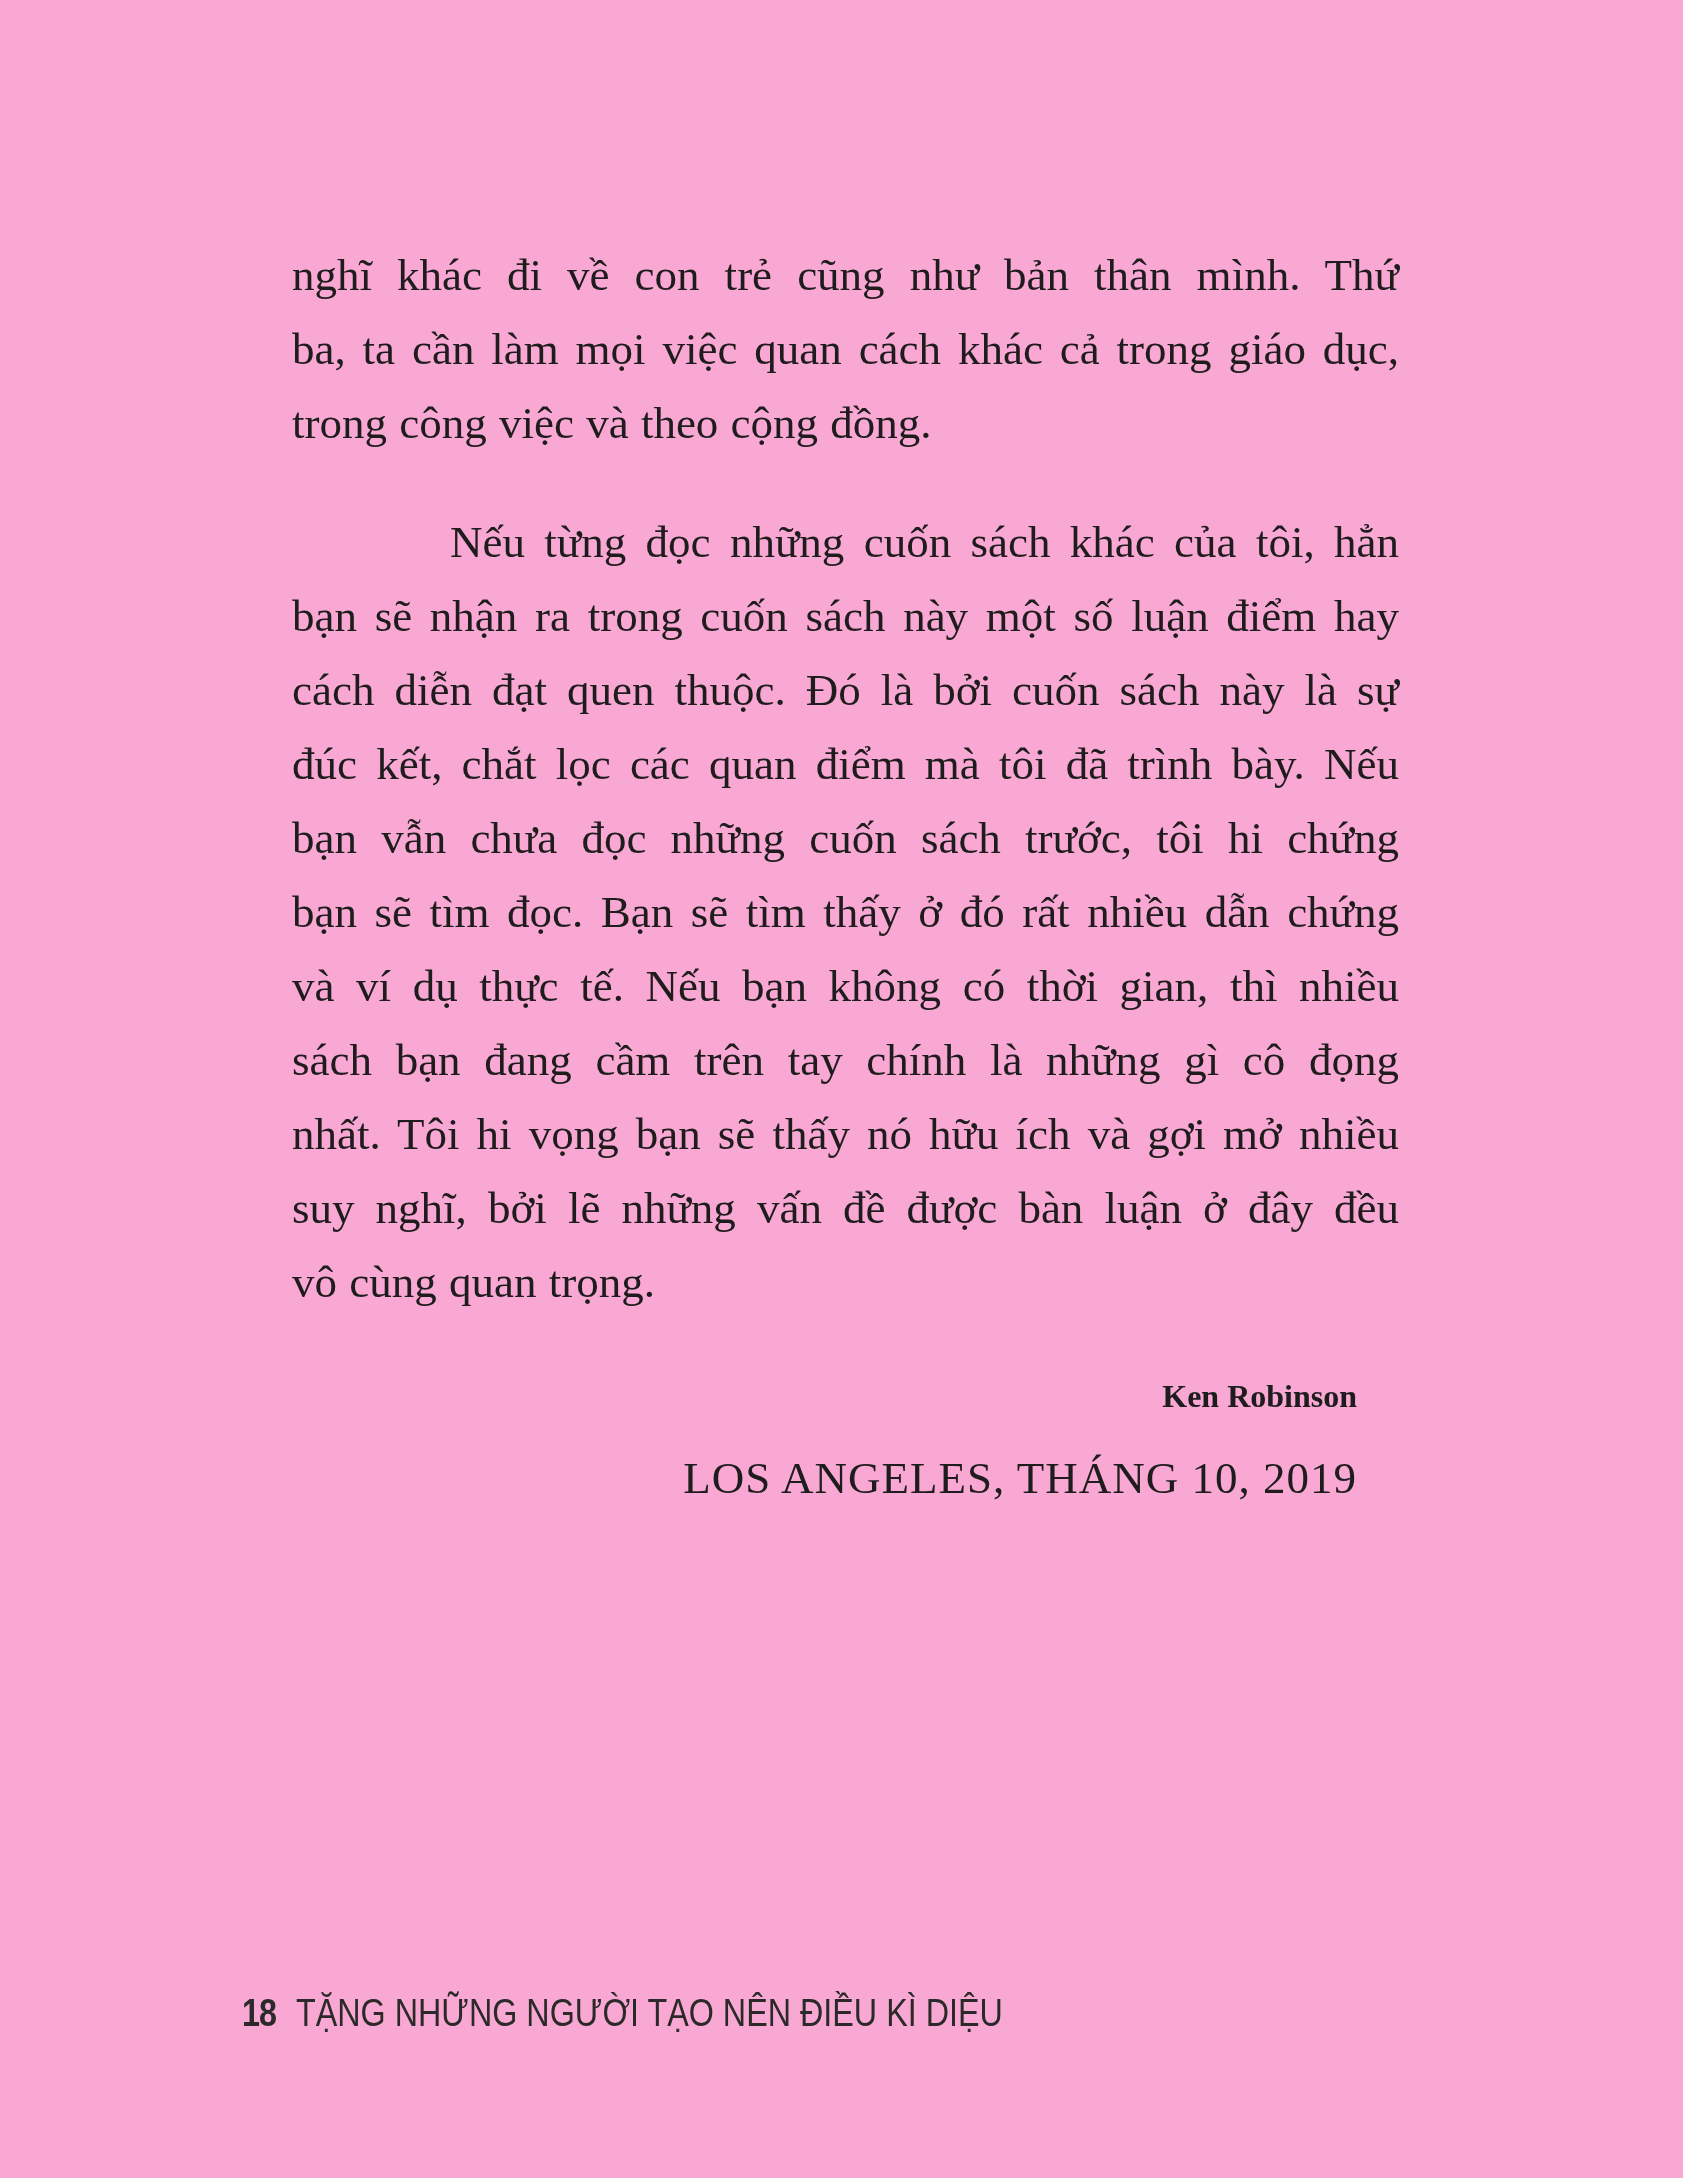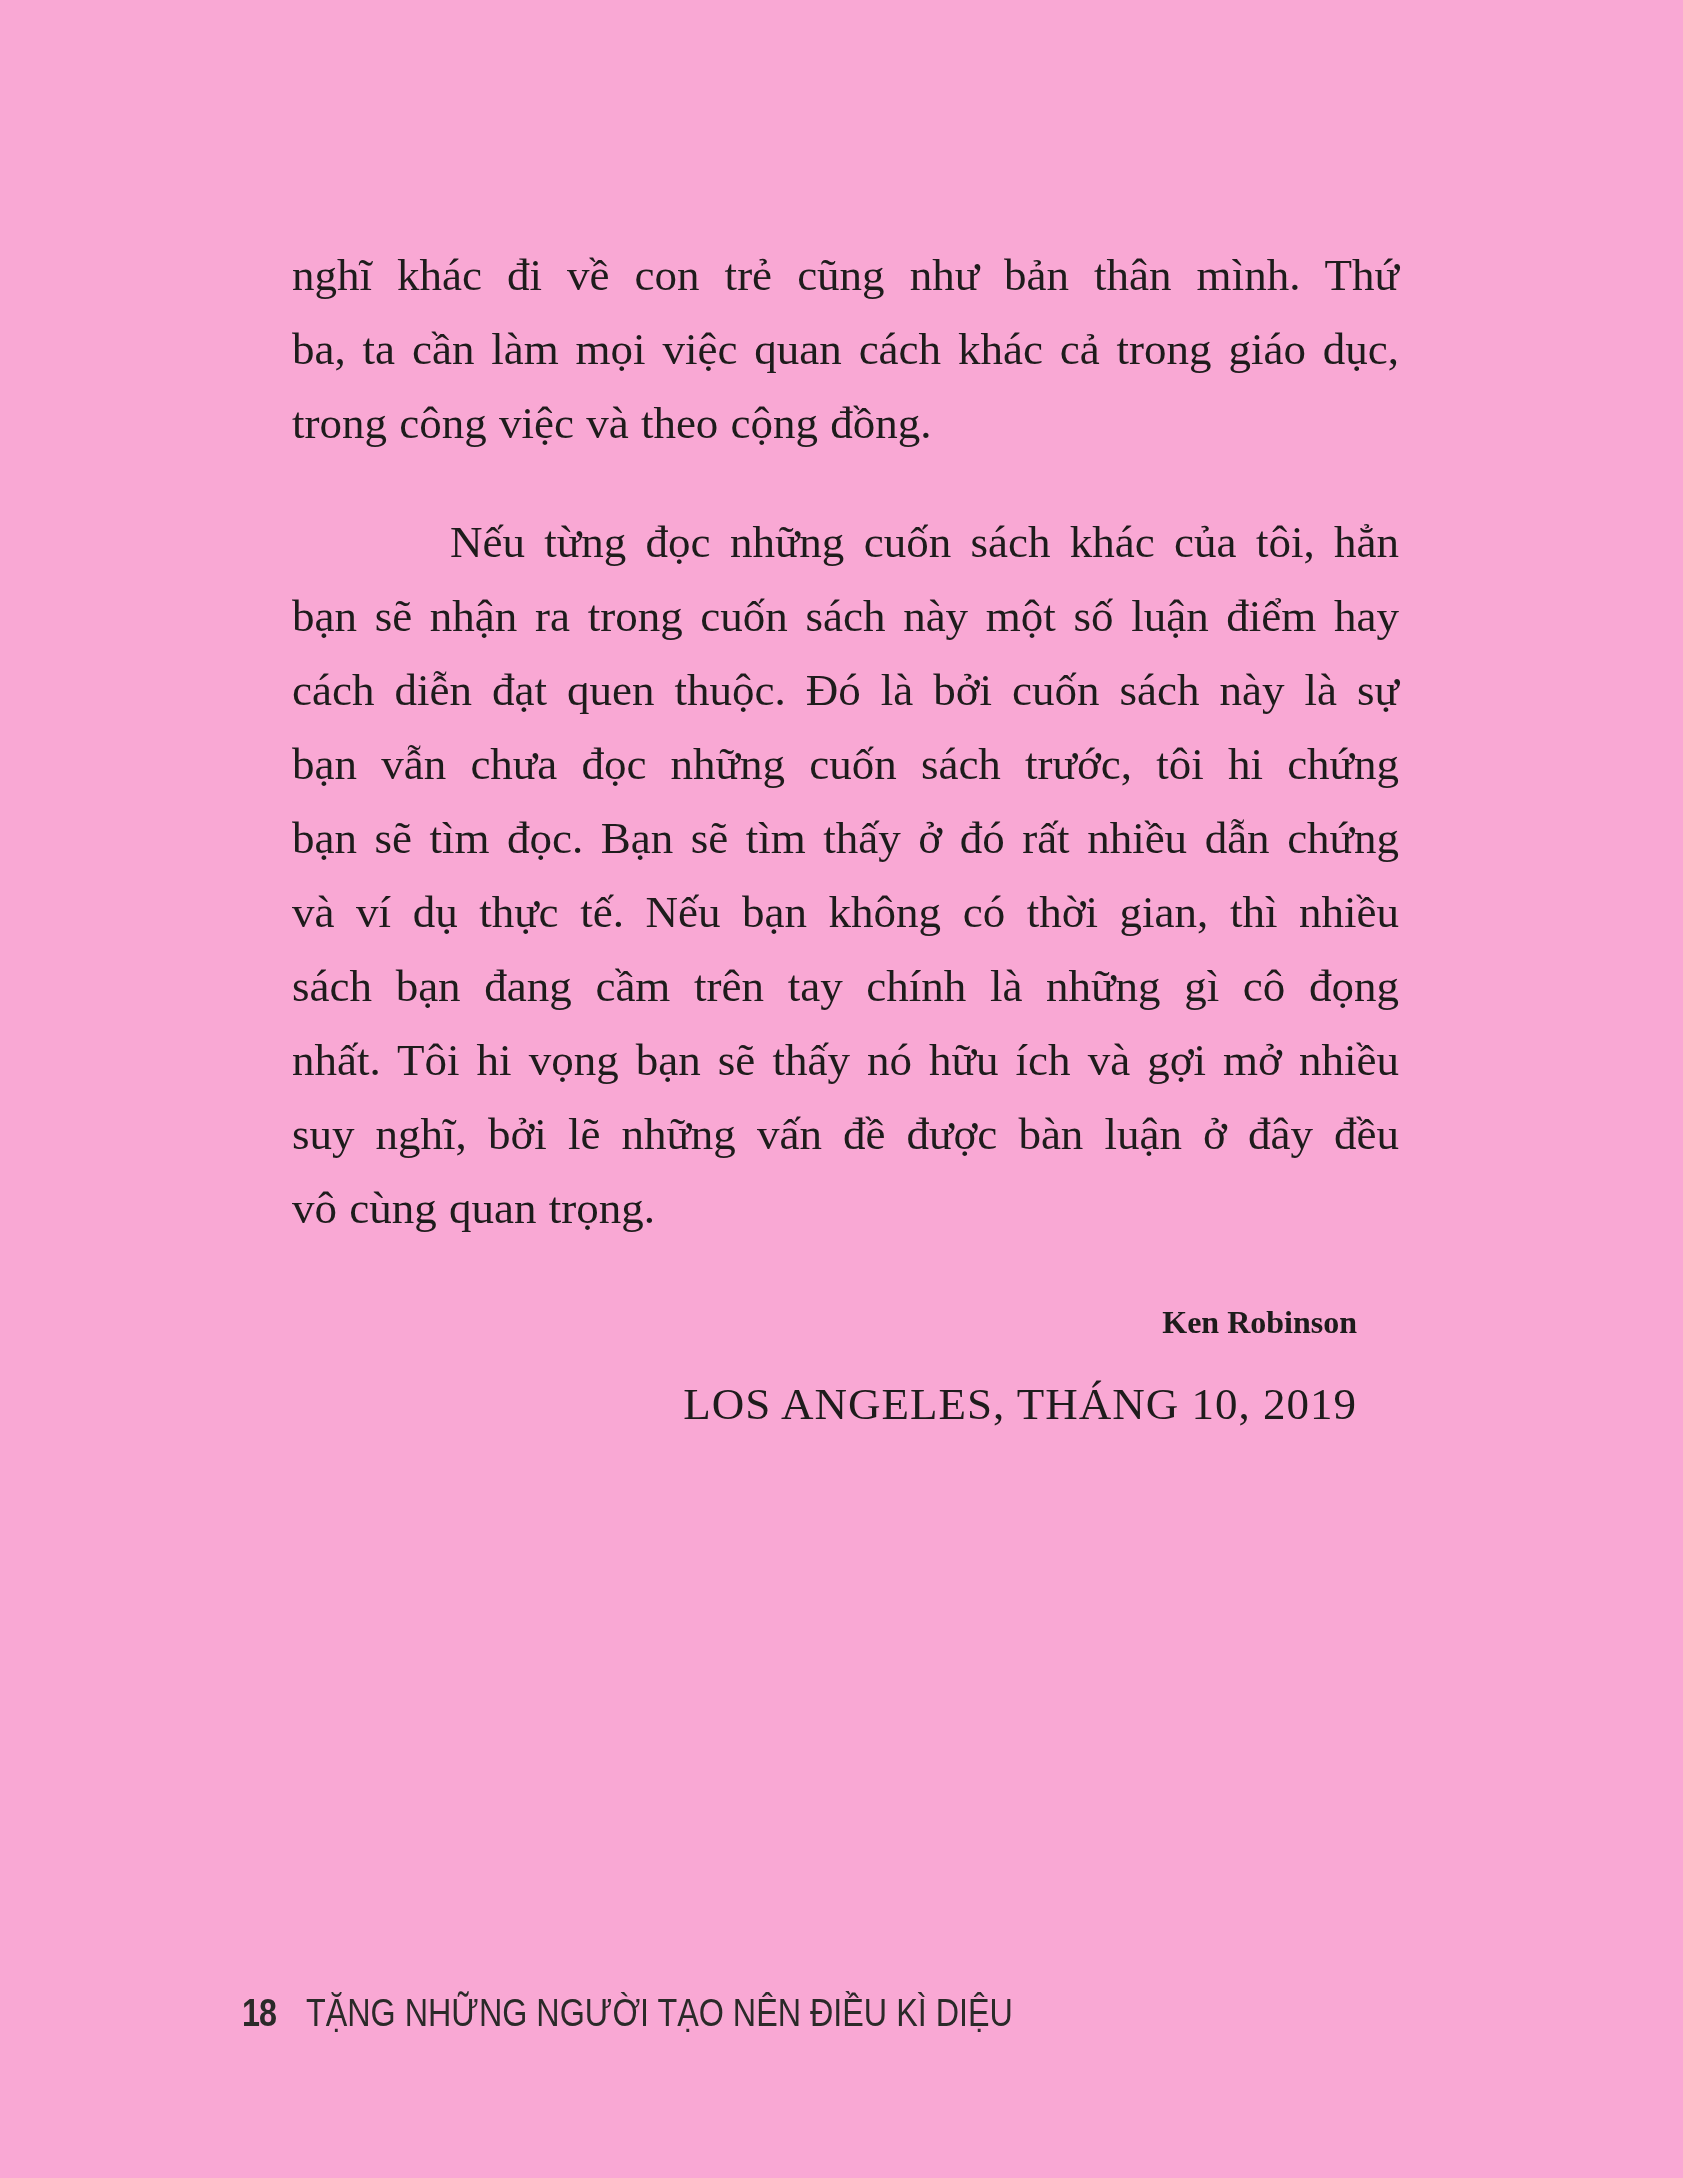--- a/index.html
+++ b/index.html
@@ -55,21 +55,21 @@
     line-height: 74px;
     margin-top: 8px;
     letter-spacing: 1px;
   }
   .footer {
     position: absolute;
     left: 242px;
     top: 1992px;
     display: flex;
     align-items: center;
-    gap: 24px;
+    gap: 14px;
     font-family: "Liberation Sans", "DejaVu Sans", sans-serif;
     color: #2b2a29;
   }
   .footer .page-number {
     font-size: 38px;
     font-weight: bold;
     display: inline-block;
     transform: scaleX(0.85);
     transform-origin: left bottom;
     letter-spacing: -1px;
@@ -94,20 +94,21 @@
     <div class="para">
       <div class="line">nghĩ khác đi về con trẻ cũng như bản thân mình. Thứ</div>
       <div class="line">ba, ta cần làm mọi việc quan cách khác cả trong giáo dục,</div>
       <div class="line last">trong công việc và theo cộng đồng.</div>
     </div>
 
     <div class="para">
       <div class="line indent">Nếu từng đọc những cuốn sách khác của tôi, hẳn</div>
       <div class="line">bạn sẽ nhận ra trong cuốn sách này một số luận điểm hay</div>
       <div class="line">cách diễn đạt quen thuộc. Đó là bởi cuốn sách này là sự</div>
+      <div class="line">đúc kết, chắt lọc các quan điểm mà tôi đã trình bày. Nếu</div>
       <div class="line">bạn vẫn chưa đọc những cuốn sách trước, tôi hi chứng</div>
       <div class="line">bạn sẽ tìm đọc. Bạn sẽ tìm thấy ở đó rất nhiều dẫn chứng</div>
       <div class="line">và ví dụ thực tế. Nếu bạn không có thời gian, thì nhiều</div>
       <div class="line">sách bạn đang cầm trên tay chính là những gì cô đọng</div>
       <div class="line">nhất. Tôi hi vọng bạn sẽ thấy nó hữu ích và gợi mở nhiều</div>
       <div class="line">suy nghĩ, bởi lẽ những vấn đề được bàn luận ở đây đều</div>
       <div class="line last">vô cùng quan trọng.</div>
     </div>
 
     <div class="signature">

